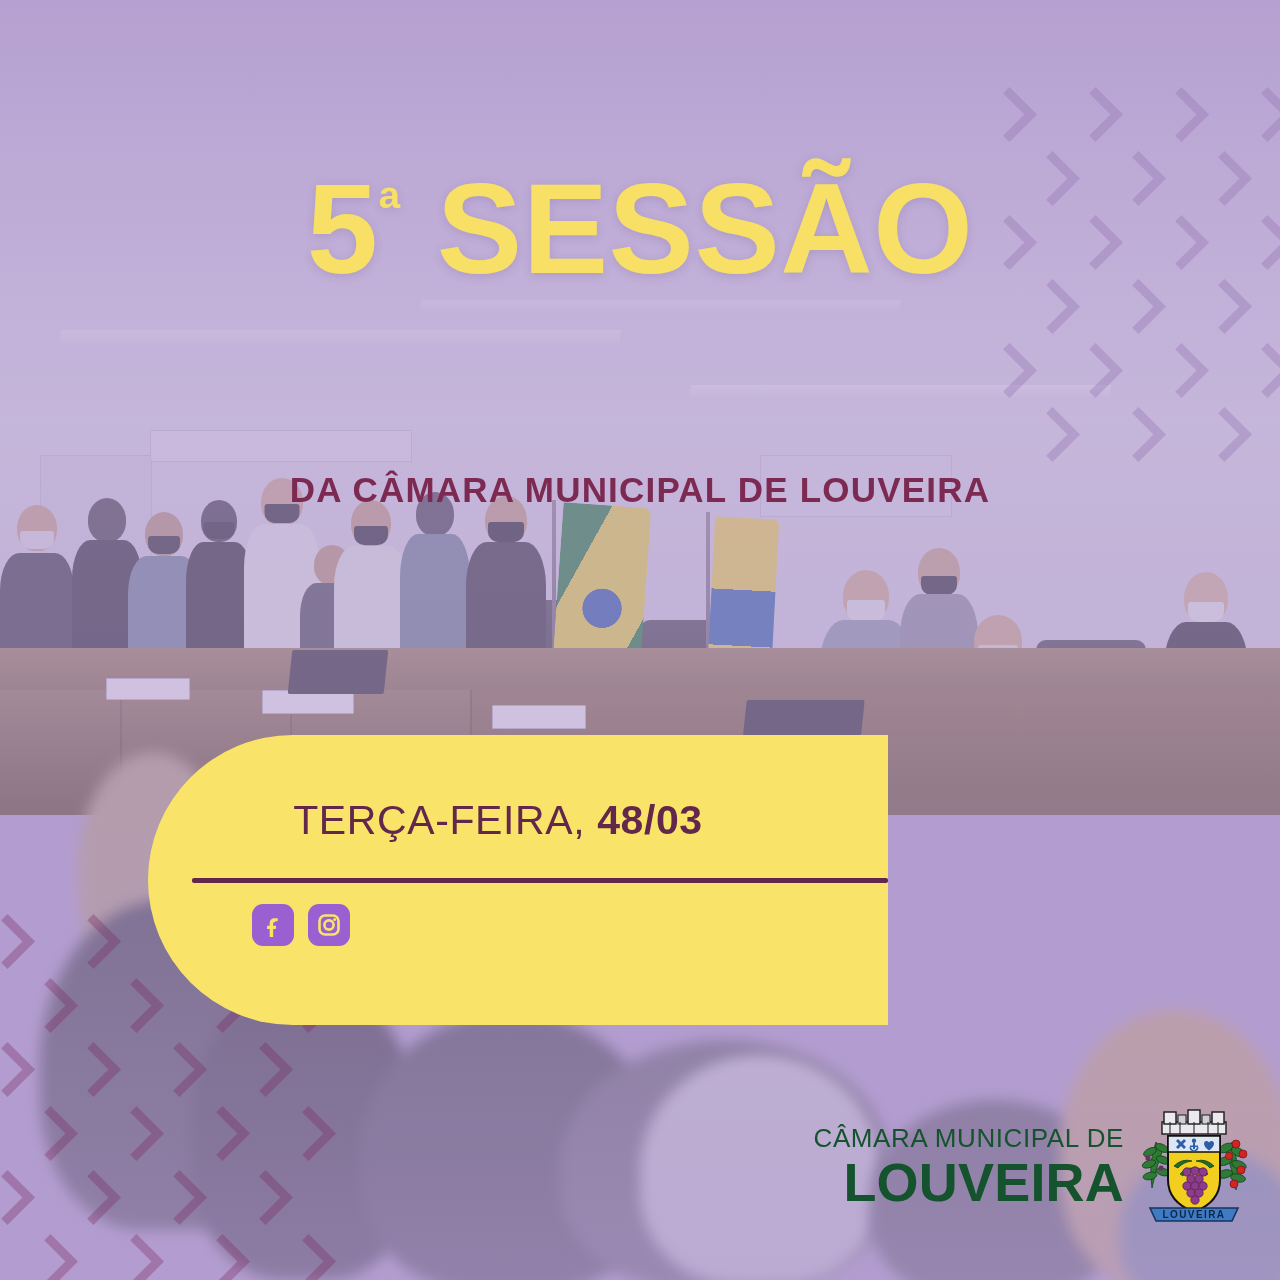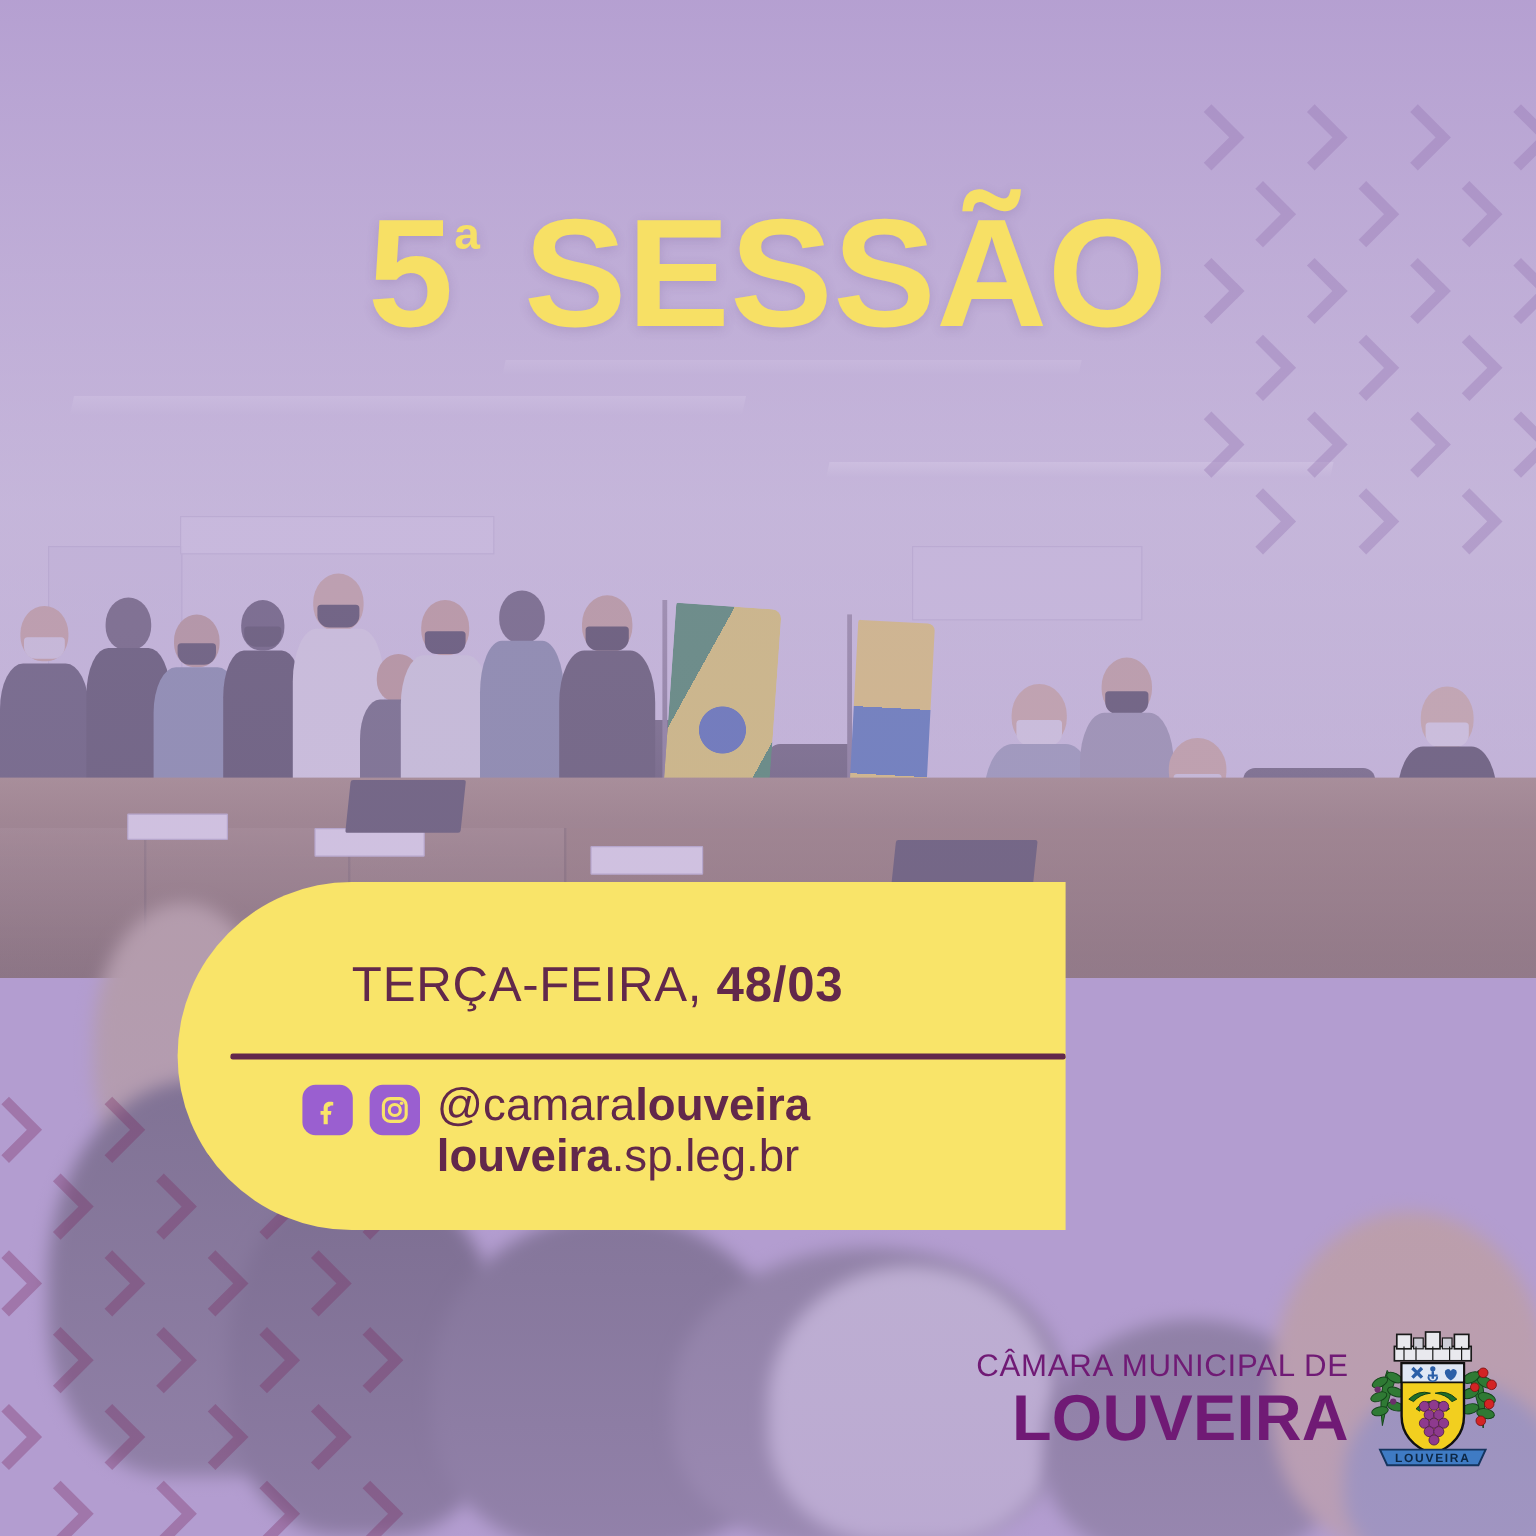--- a/index.html
+++ b/index.html
@@ -228,21 +228,21 @@
 
   
   .footer-logo {
     position: absolute;
     right: 32px;
     bottom: 54px;
     display: flex;
     align-items: center;
     gap: 16px;
   }
-  .logo-words { text-align: right; color: #701a75; line-height: 1; }
+  .logo-words { text-align: right; color: #14532d; line-height: 1; }
   .logo-words .small {
     display: block;
     font-size: 26px;
     letter-spacing: .6px;
     font-weight: 400;
     margin-bottom: 4px;
   }
   .logo-words .big {
     display: block;
     font-size: 54px;
@@ -416,43 +416,40 @@
       <div class="chev" style="left: 258px; top: 256px;"></div>
       <div class="chev" style="left: 43px; top: 320px;"></div>
       <div class="chev" style="left: 129px; top: 320px;"></div>
       <div class="chev" style="left: 215px; top: 320px;"></div>
       <div class="chev" style="left: 301px; top: 320px;"></div>
     </div>
 
   <div class="headline">
     <span class="l1"><span>5</span><sup>ª</sup> <span>SESSÃO</span></span>
   </div>
+  <div class="subtitle">DA CÂMARA MUNICIPAL DE LOUVEIRA</div>
 
   <div class="banner">
     <div class="date-row">
       <span class="day">TERÇA-FEIRA,</span>
       <span class="num">48/03</span>
     </div>
     <div class="divider"></div>
     <div class="social-row">
       <span class="icon-box">
         <svg width="24" height="24" viewBox="0 0 24 24" aria-hidden="true">
           <path fill="#f9e469" d="M14.6 8.2h2.1V5.3c-.4-.05-1.6-.17-3-.17-2.98 0-5.02 1.87-5.02 5.3v2.32H6.1v3.3h2.58V24h3.45v-7.95h2.65l.4-3.3h-3.05v-1.99c0-.95.26-1.6 1.47-1.6z"></path>
         </svg>
       </span>
       <span class="icon-box">
         <svg width="24" height="24" viewBox="0 0 24 24" aria-hidden="true">
           <rect x="2.5" y="2.5" width="19" height="19" rx="5.6" ry="5.6" fill="none" stroke="#f9e469" stroke-width="2.6"></rect>
           <circle cx="12" cy="12" r="4.6" fill="none" stroke="#f9e469" stroke-width="2.6"></circle>
           <circle cx="17.6" cy="6.4" r="1.5" fill="#f9e469"></circle>
         </svg>
-      </span>
-      <span class="handles">
-        <span><span class="thin">@camara</span><span class="bold">louveira</span></span><br>
-        <span><span class="bold">louveira</span><span class="thin">.sp.leg.br</span></span>
       </span>
     </div>
   </div>
 
 
   <div class="footer-logo">
     <div class="logo-words">
       <span class="small">CÂMARA MUNICIPAL DE</span>
       <span class="big">LOUVEIRA</span>
     </div>

